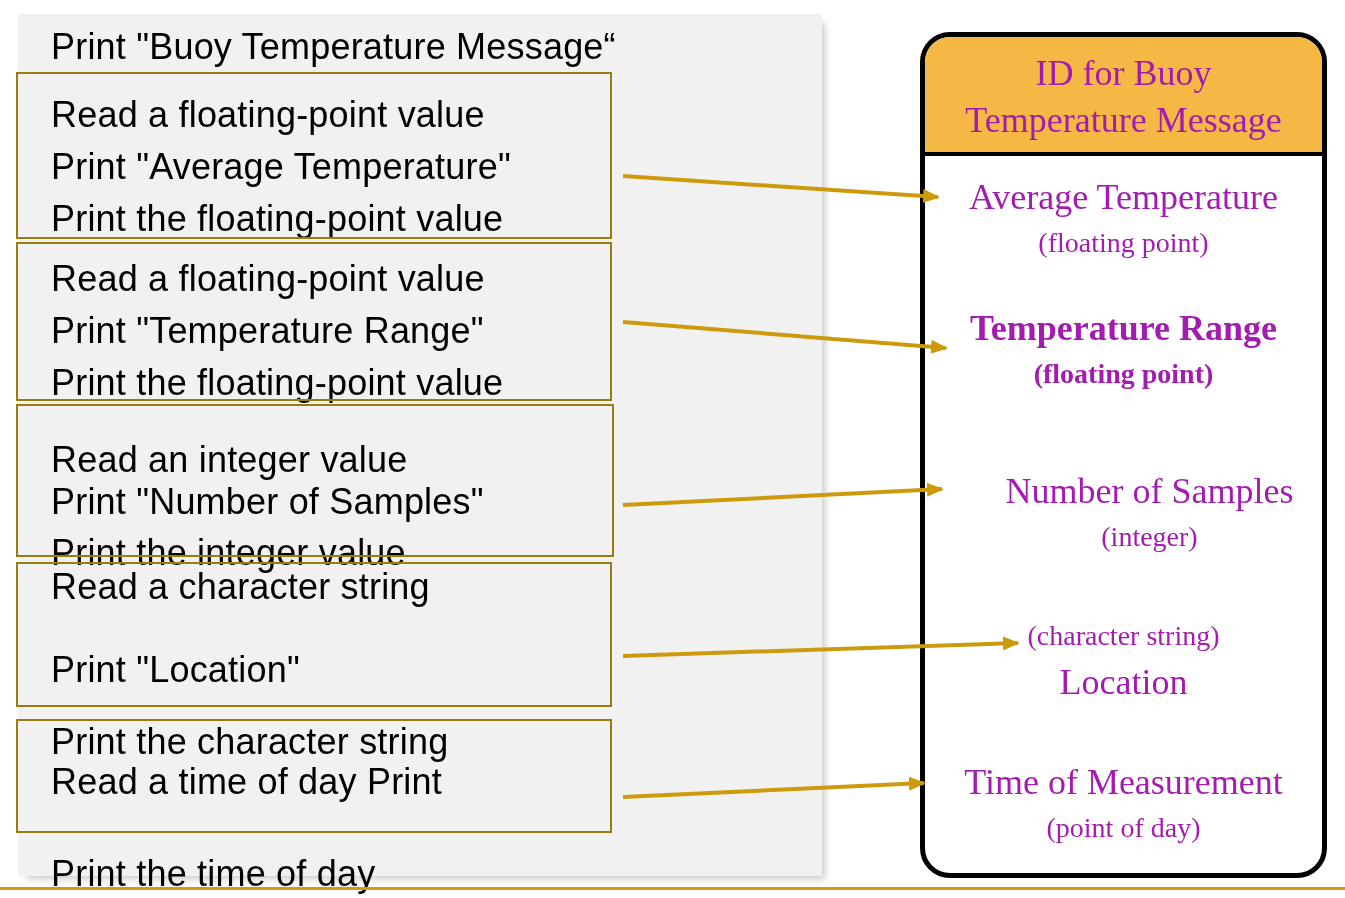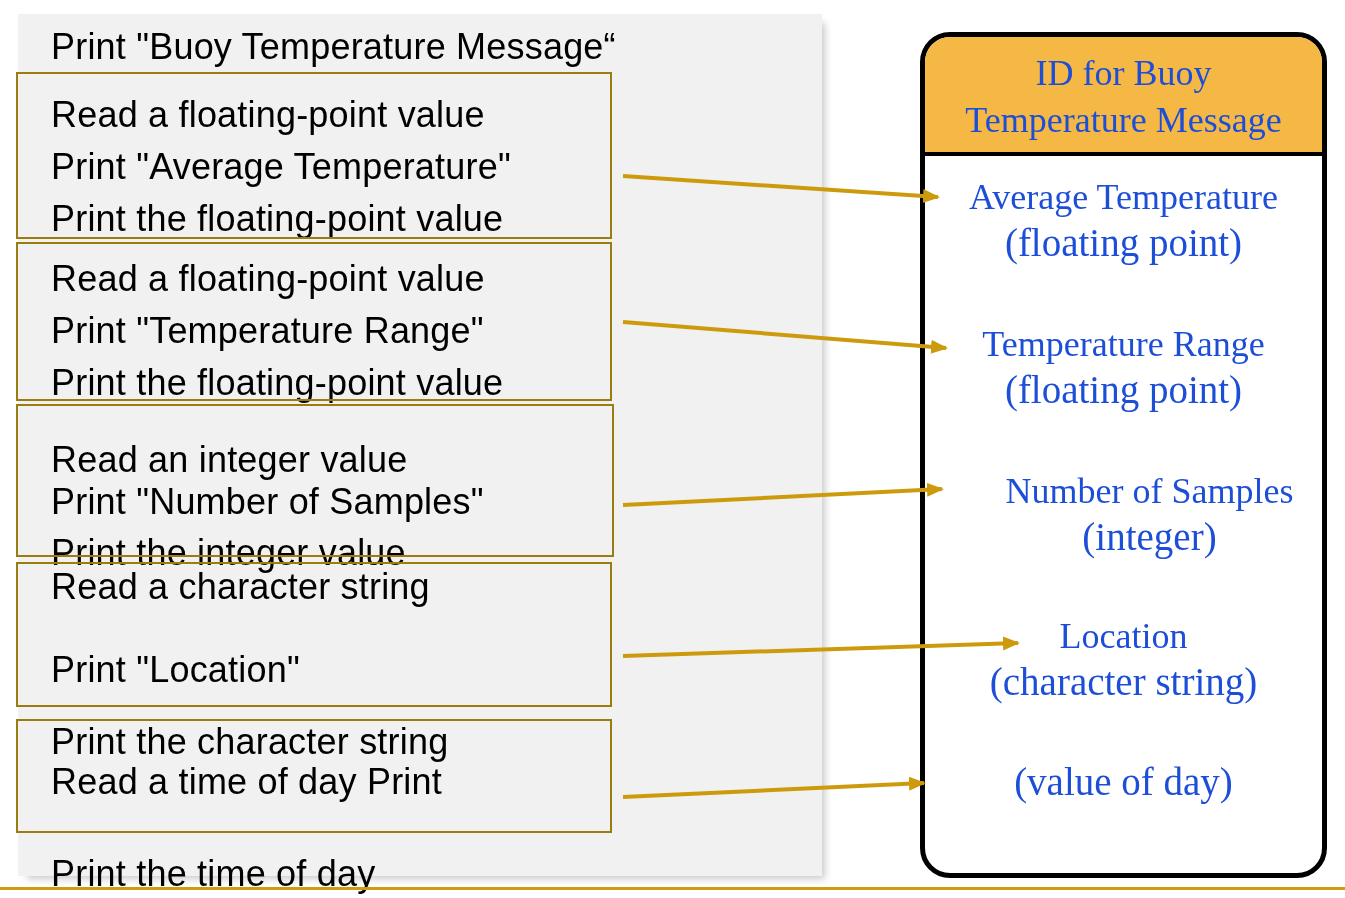--- a/index.html
+++ b/index.html
@@ -26,28 +26,28 @@
     position:absolute;left:920px;top:32px;width:407px;height:846px;
     background:#ffffff;border:5px solid #000000;border-radius:30px;
     box-sizing:border-box;overflow:hidden;
   }
   .record-header{
     position:absolute;left:0;top:0;width:100%;height:119px;
     background:#f6b845;border-bottom:4px solid #000000;box-sizing:border-box;
     text-align:center;padding-top:13px;
   }
   .serif-text{
-    font-family:"Liberation Serif", serif;color:#1d4ed8;
+    font-family:"Liberation Serif", serif;color:#a21caf;
     font-size:36px;line-height:46px;
   }
   .record-header .serif-text{line-height:47px;}
   .record-field{
     position:absolute;left:0;width:100%;text-align:center;
   }
-  .record-field .field-type{font-size:39px;}
+  .record-field .field-type{font-size:28px;}
   
   .arrows{
     position:absolute;left:0;top:0;width:1345px;height:898px;
     pointer-events:none;
   }
   
   .bottom-rule{
     position:absolute;left:0;top:887px;width:1345px;height:3px;
     background:#d09b10;
   }
@@ -88,34 +88,35 @@
 <div class="record-panel">
   <div class="record-header">
     <div class="serif-text">ID for Buoy</div>
     <div class="serif-text">Temperature Message</div>
   </div>
 
   <div class="record-field" style="top:137px;">
     <div class="serif-text field-name">Average Temperature</div>
     <div class="serif-text field-type">(floating point)</div>
   </div>
-  <div class="record-field" style="top:284px;">
+  <div class="record-field" style="top:268px;font-weight:bold;">
     <div class="serif-text field-name">Temperature Range</div>
     <div class="serif-text field-type">(floating point)</div>
   </div>
   <div class="record-field" style="top:431px;padding-left:26px;">
     <div class="serif-text field-name">Number of Samples</div>
     <div class="serif-text field-type">(integer)</div>
   </div>
   <div class="record-field" style="top:576px;">
+    <div class="serif-text field-type">(character string)</div>
     <div class="serif-text field-name">Location</div>
-    <div class="serif-text field-type">(character string)</div>
   </div>
   <div class="record-field" style="top:722px;">
-    <div class="serif-text field-type">(value of day)</div>
+    <div class="serif-text field-name">Time of Measurement</div>
+    <div class="serif-text field-type">(point of day)</div>
   </div>
 </div>
 
 <svg class="arrows" viewBox="0 0 1345 898" xmlns="http://www.w3.org/2000/svg">
   <defs>
     <marker id="ah" markerUnits="userSpaceOnUse" markerWidth="22" markerHeight="18" refX="15" refY="9" orient="auto">
       <path d="M0,2 L17,9 L0,16 Z" fill="#ce9a0d"></path>
     </marker>
   </defs>
   <line x1="623" y1="176" x2="938" y2="197" stroke="#ce9a0d" stroke-width="4" marker-end="url(#ah)"></line>

